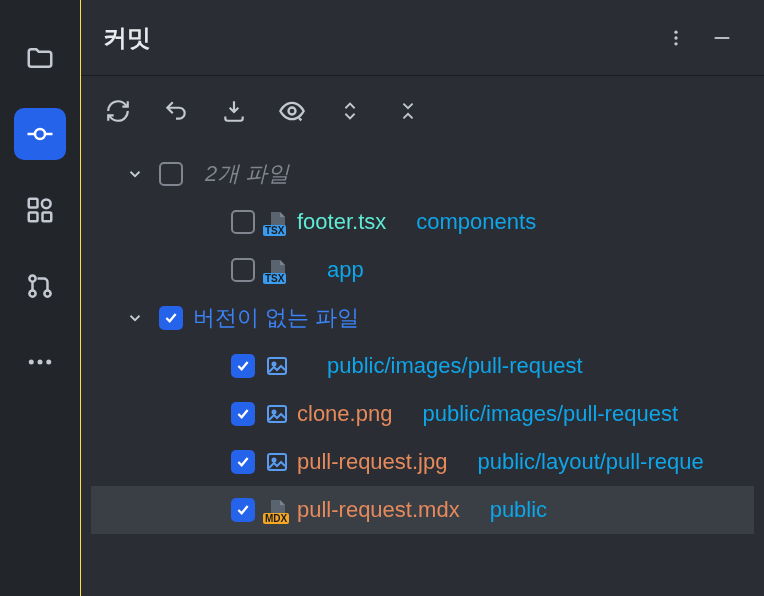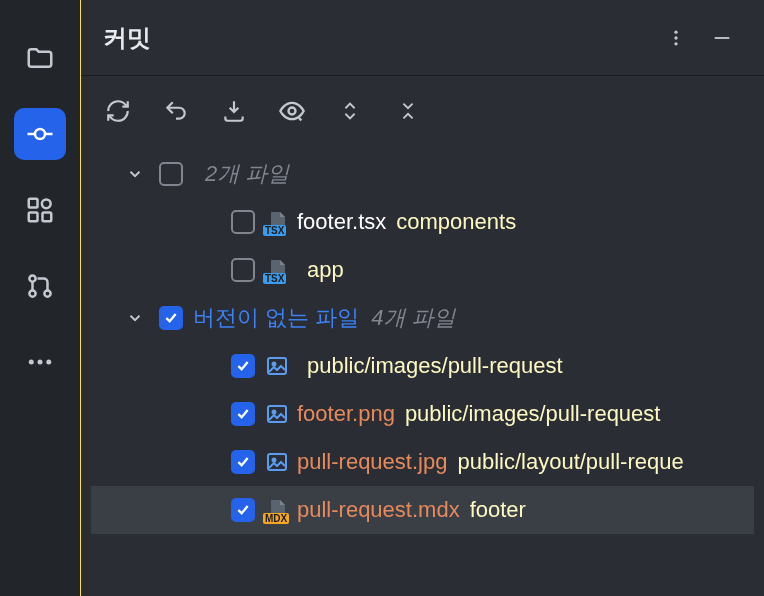--- a/index.html
+++ b/index.html
@@ -122,24 +122,24 @@
   justify-content: center;
 }
 .file-icon {
   width: 24px;
   height: 24px;
   margin-right: 8px;
   flex-shrink: 0;
   position: relative;
 }
 .file-name { white-space: nowrap; }
-.file-name.green { color: #ffffff; }
+.file-name.green { color: #5eead4; }
 .file-name.blue { color: #5a9cef; }
 .file-name.orange { color: #e68a5c; }
-.file-path { color: #fef9c3; margin-left: 10px; white-space: nowrap; }
+.file-path { color: #0ea5e9; margin-left: 30px; white-space: nowrap; }
 .indent-0 { width: 78px; flex-shrink: 0; display: flex; align-items: center; justify-content: flex-end; padding-right: 6px; }
 .indent-1 { width: 150px; flex-shrink: 0; display: flex; align-items: center; justify-content: flex-end; padding-right: 6px; }
 .tsx-badge, .mdx-badge {
   position: absolute;
   bottom: -2px;
   left: -2px;
   font-size: 10px;
   font-weight: 700;
   padding: 0 2px;
   border-radius: 2px;
@@ -298,21 +298,20 @@
               <path d="M6 9l6 6 6-6"></path>
             </svg>
           </span>
       </div>
       <span class="checkbox checked">
           <svg width="16" height="16" viewBox="0 0 24 24" fill="none" stroke="#fff" stroke-width="3.5">
             <path d="M5 12l5 5 9-11"></path>
           </svg>
         </span>
       <span style="color:#3b82f6">버전이 없는 파일</span>
-      <span class="count">4개 파일</span>
     </div>
 
     <div class="tree-row">
       <div class="indent-1"></div>
       <span class="checkbox checked">
           <svg width="16" height="16" viewBox="0 0 24 24" fill="none" stroke="#fff" stroke-width="3.5">
             <path d="M5 12l5 5 9-11"></path>
           </svg>
         </span>
       <span class="file-icon">
@@ -332,21 +331,21 @@
             <path d="M5 12l5 5 9-11"></path>
           </svg>
         </span>
       <span class="file-icon">
         <svg width="24" height="24" viewBox="0 0 24 24" fill="none" stroke="#5a9cef" stroke-width="2">
             <rect x="3" y="4" width="18" height="16" rx="2"></rect>
             <circle cx="9" cy="10" r="1.5" fill="#5a9cef"></circle>
             <path d="M4 18l5-5 3 3 4-4 4 4"></path>
           </svg>
       </span>
-      <span class="file-name orange">footer.png</span>
+      <span class="file-name orange">clone.png</span>
       <span class="file-path">public/images/pull-request</span>
     </div>
 
     <div class="tree-row">
       <div class="indent-1"></div>
       <span class="checkbox checked">
           <svg width="16" height="16" viewBox="0 0 24 24" fill="none" stroke="#fff" stroke-width="3.5">
             <path d="M5 12l5 5 9-11"></path>
           </svg>
         </span>
@@ -369,16 +368,16 @@
           </svg>
         </span>
       <span class="file-icon">
         <svg width="24" height="24" viewBox="0 0 24 24">
             <path d="M6 2h9l5 5v15H6z" fill="#5a6370"></path>
             <path d="M15 2v5h5" fill="#7a8390"></path>
           </svg>
         <span class="mdx-badge">MDX</span>
       </span>
       <span class="file-name orange">pull-request.mdx</span>
-      <span class="file-path">footer</span>
+      <span class="file-path">public</span>
     </div>
   </div>
 </div>
 
 </body></html>

